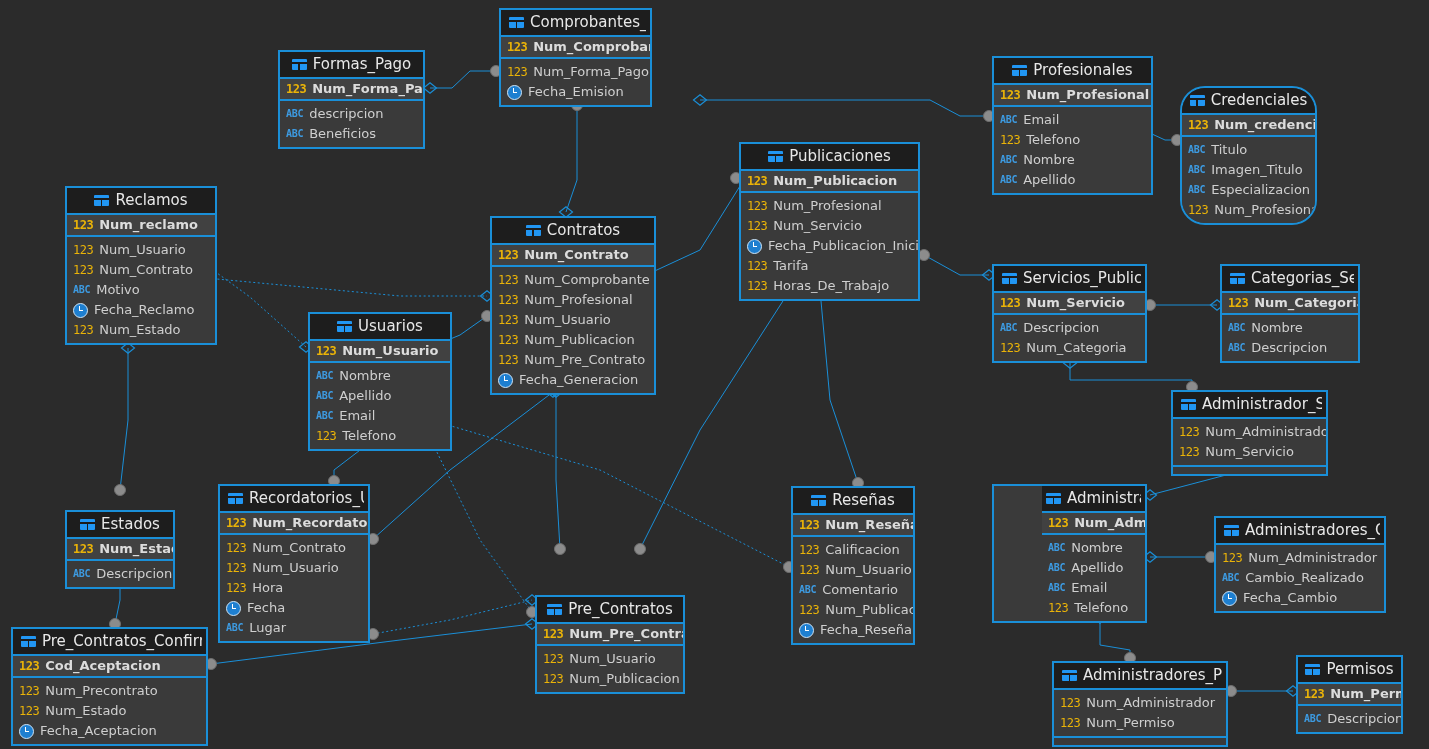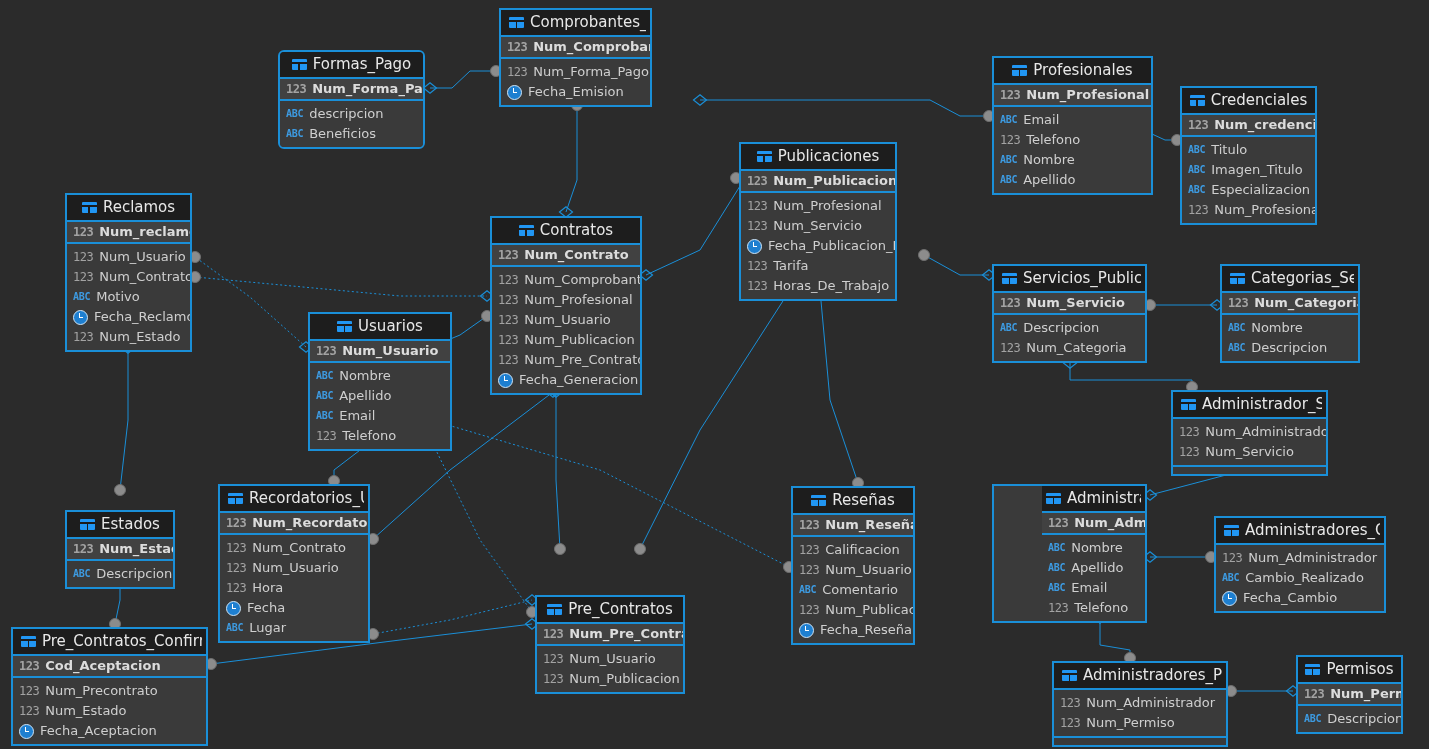--- a/index.html
+++ b/index.html
@@ -45,21 +45,21 @@
     color:#cfcfcf;
     overflow:hidden;
     box-sizing:border-box;
   }
   .row.pk{font-weight:bold;color:#dcdcdc;}
   .bodygrp{background:#3a3a3a;padding-top:3px;padding-bottom:3px;}
   .stub{height:7px;background:#3a3a3a;border-top:2px solid #1a8fd8;}
 
   
   .ic{flex:0 0 auto;display:inline-block;}
-  .ic-num{color:#a3a3a3;font-size:12px;font-family:"DejaVu Sans Mono","Liberation Mono",monospace;letter-spacing:-0.5px;}
+  .ic-num{color:#eab308;font-size:12px;font-family:"DejaVu Sans Mono","Liberation Mono",monospace;letter-spacing:-0.5px;}
   .ic-abc{color:#3d9ae0;font-size:10px;font-weight:bold;font-family:"DejaVu Sans Mono","Liberation Mono",monospace;letter-spacing:-0.3px;}
   .ic-clock{width:13px;height:13px;border-radius:50%;background:#1e7fd0;position:relative;border:1px solid #cfe4f5;}
   .ic-clock::before{content:"";position:absolute;left:5px;top:2px;width:1px;height:5px;background:#fff;}
   .ic-clock::after{content:"";position:absolute;left:5px;top:6px;width:4px;height:1px;background:#fff;}
   .ic-table{width:15px;height:11px;background:#2196f3;position:relative;border-radius:1px;}
   .ic-table::before{content:"";position:absolute;left:0;top:3px;width:15px;height:1.5px;background:#1b1b1b;}
   .ic-table::after{content:"";position:absolute;left:6.5px;top:3px;width:1.5px;height:8px;background:#1b1b1b;}
   .ttl{overflow:hidden;text-overflow:clip;white-space:nowrap;}
 </style>
 </head>
@@ -214,21 +214,21 @@
           <div class="row">
             <span class="ic ic-num">123</span>
             <span>Num_Forma_Pago</span>
           </div>
           <div class="row">
             <span class="ic ic-clock"></span>
             <span>Fecha_Emision</span>
           </div>
         </div>
       </div>
-      <div class="tbl" style="left: 278px; top: 50px; width: 147px; border-radius: 6px;">
+      <div class="tbl" style="left: 278px; top: 50px; width: 147px;">
         <div class="hdr">
           <span class="ic ic-table"></span>
           <span class="ttl">Formas_Pago</span>
         </div>
         <div class="pkgroup">
           <div class="row pk">
             <span class="ic ic-num">123</span>
             <span>Num_Forma_Pago</span>
           </div>
         </div>
@@ -266,21 +266,21 @@
           <div class="row">
             <span class="ic ic-abc">ABC</span>
             <span>Nombre</span>
           </div>
           <div class="row">
             <span class="ic ic-abc">ABC</span>
             <span>Apellido</span>
           </div>
         </div>
       </div>
-      <div class="tbl" style="left: 1180px; top: 86px; width: 137px;">
+      <div class="tbl" style="left: 1180px; top: 86px; width: 137px; border-radius: 25px;">
         <div class="hdr">
           <span class="ic ic-table"></span>
           <span class="ttl">Credenciales</span>
         </div>
         <div class="pkgroup">
           <div class="row pk">
             <span class="ic ic-num">123</span>
             <span>Num_credencial</span>
           </div>
         </div>
@@ -296,21 +296,21 @@
           <div class="row">
             <span class="ic ic-abc">ABC</span>
             <span>Especializacion</span>
           </div>
           <div class="row">
             <span class="ic ic-num">123</span>
             <span>Num_Profesional</span>
           </div>
         </div>
       </div>
-      <div class="tbl" style="left: 65px; top: 193px; width: 127px;">
+      <div class="tbl" style="left: 65px; top: 186px; width: 152px;">
         <div class="hdr">
           <span class="ic ic-table"></span>
           <span class="ttl">Reclamos</span>
         </div>
         <div class="pkgroup">
           <div class="row pk">
             <span class="ic ic-num">123</span>
             <span>Num_reclamo</span>
           </div>
         </div>
@@ -330,21 +330,21 @@
           <div class="row">
             <span class="ic ic-clock"></span>
             <span>Fecha_Reclamo</span>
           </div>
           <div class="row">
             <span class="ic ic-num">123</span>
             <span>Num_Estado</span>
           </div>
         </div>
       </div>
-      <div class="tbl" style="left: 739px; top: 142px; width: 158px;">
+      <div class="tbl" style="left: 739px; top: 142px; width: 181px;">
         <div class="hdr">
           <span class="ic ic-table"></span>
           <span class="ttl">Publicaciones</span>
         </div>
         <div class="pkgroup">
           <div class="row pk">
             <span class="ic ic-num">123</span>
             <span>Num_Publicacion</span>
           </div>
         </div>
@@ -364,21 +364,21 @@
           <div class="row">
             <span class="ic ic-num">123</span>
             <span>Tarifa</span>
           </div>
           <div class="row">
             <span class="ic ic-num">123</span>
             <span>Horas_De_Trabajo</span>
           </div>
         </div>
       </div>
-      <div class="tbl" style="left: 490px; top: 216px; width: 152px;">
+      <div class="tbl" style="left: 490px; top: 216px; width: 166px;">
         <div class="hdr">
           <span class="ic ic-table"></span>
           <span class="ttl">Contratos</span>
         </div>
         <div class="pkgroup">
           <div class="row pk">
             <span class="ic ic-num">123</span>
             <span>Num_Contrato</span>
           </div>
         </div>

